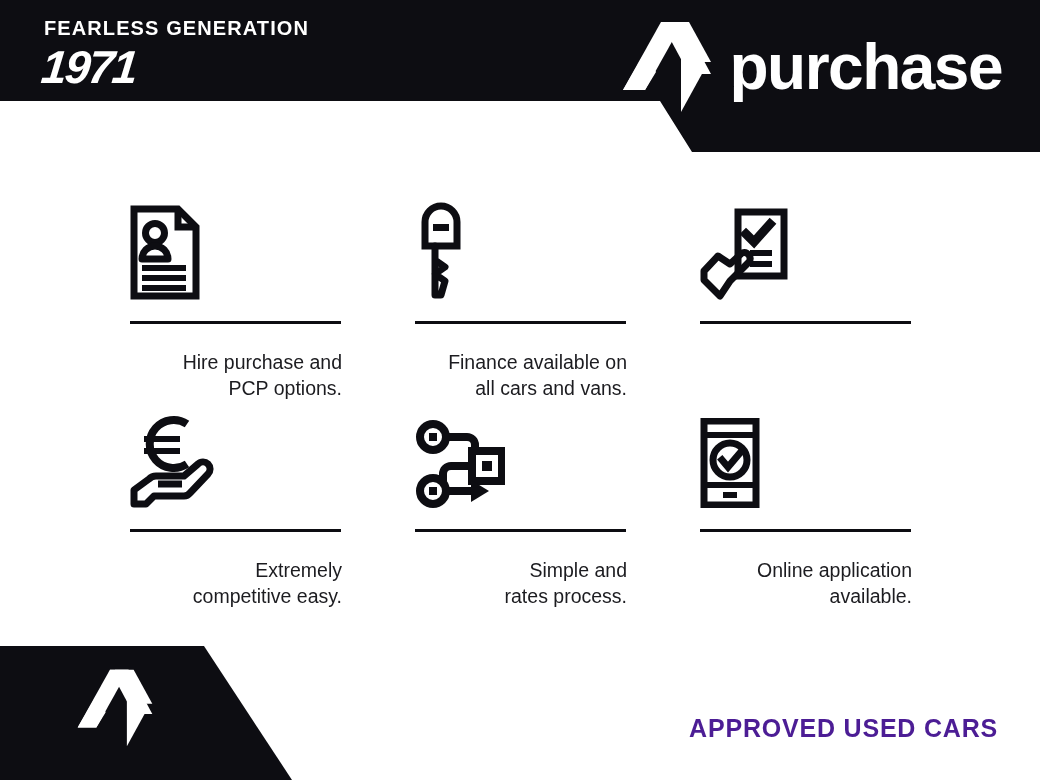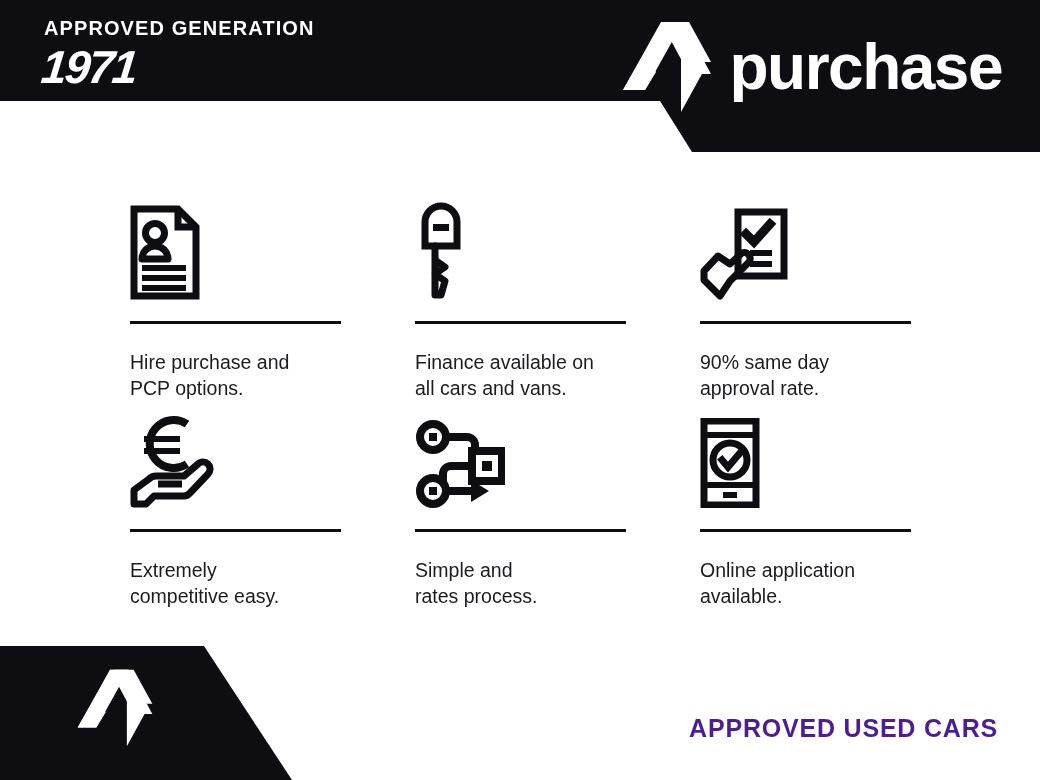--- a/index.html
+++ b/index.html
@@ -105,20 +105,21 @@
     width: 211px;
     height: 3px;
     background: #0d0d12;
   }
   .cell-text {
     margin-top: 26px;
     color: #1c1c20;
     font-size: 19.5px;
     line-height: 1.33;
     white-space: pre-line;
+    text-align: right;
   }
 
   
   .footer-shape {
     position: absolute;
     left: 0;
     top: 640px;
     width: 320px;
     height: 140px;
     background: #0d0d12;
@@ -144,21 +145,21 @@
   }
 </style>
 </head>
 <body>
 
 <div id="page">
 
   <div class="header-shape"></div>
 
   <div class="fearless-block">
-    <div class="fearless-title">APPROVED GENERATION</div>
+    <div class="fearless-title">FEARLESS GENERATION</div>
     <div class="fearless-year">1971</div>
   </div>
 
   <div class="brand-block">
     <svg class="brand-mark" viewBox="0 0 92 94" aria-hidden="true">
       <polygon points="40,2 62,2 24,70 2,70" fill="#ffffff"></polygon>
       <polygon points="24,70 2,70 24,32 35,52" fill="#ffffff"></polygon>
       <polygon points="46,2 68,2 90,42 68,42" fill="#ffffff"></polygon>
       <polygon points="60,30 82,30 82,52 60,92" fill="#ffffff"></polygon>
       <polygon points="40,2 62,2 90,54 68,54" fill="#ffffff"></polygon>
@@ -202,22 +203,20 @@
       <div class="cell-icon">
         <svg width="88" height="92" viewBox="0 0 88 92" aria-hidden="true">
           <rect x="38" y="4" width="46" height="64" fill="none" stroke="#0d0d12" stroke-width="7"></rect>
           <polyline points="46,26 54,34 70,16" fill="none" stroke="#0d0d12" stroke-width="9" stroke-linecap="square" stroke-linejoin="miter"></polyline>
           <rect x="50" y="42" width="22" height="6" fill="#0d0d12"></rect>
           <rect x="50" y="53" width="22" height="6" fill="#0d0d12"></rect>
           <path d="M4 63 L18 48 L30 56 L42 45 a6 6 0 0 1 7 9 L30 73 L20 88 L4 72 Z" fill="none" stroke="#0d0d12" stroke-width="7" stroke-linejoin="round"></path>
         </svg>
       </div>
       <div class="cell-rule"></div>
-      <div class="cell-text">90% same day
-approval rate.</div>
     </div>
 
     <div class="cell">
       <div class="cell-icon">
         <svg width="96" height="96" viewBox="0 0 96 96" aria-hidden="true">
           <path d="M57 12 a24 24 0 1 0 0 40" fill="none" stroke="#0d0d12" stroke-width="8" stroke-linecap="butt"></path>
           <rect x="14" y="24" width="36" height="6" fill="#0d0d12"></rect>
           <rect x="14" y="36" width="36" height="6" fill="#0d0d12"></rect>
           <path d="M4 78 L4 92 L16 92 L24 84 L54 84 a8 8 0 0 0 6 -3 L78 62 a7 7 0 0 0 -10 -10 L54 64 L26 64 a10 10 0 0 0 -7 3 Z" fill="none" stroke="#0d0d12" stroke-width="7" stroke-linejoin="round"></path>
           <path d="M28 72 H52" fill="none" stroke="#0d0d12" stroke-width="7"></path>

